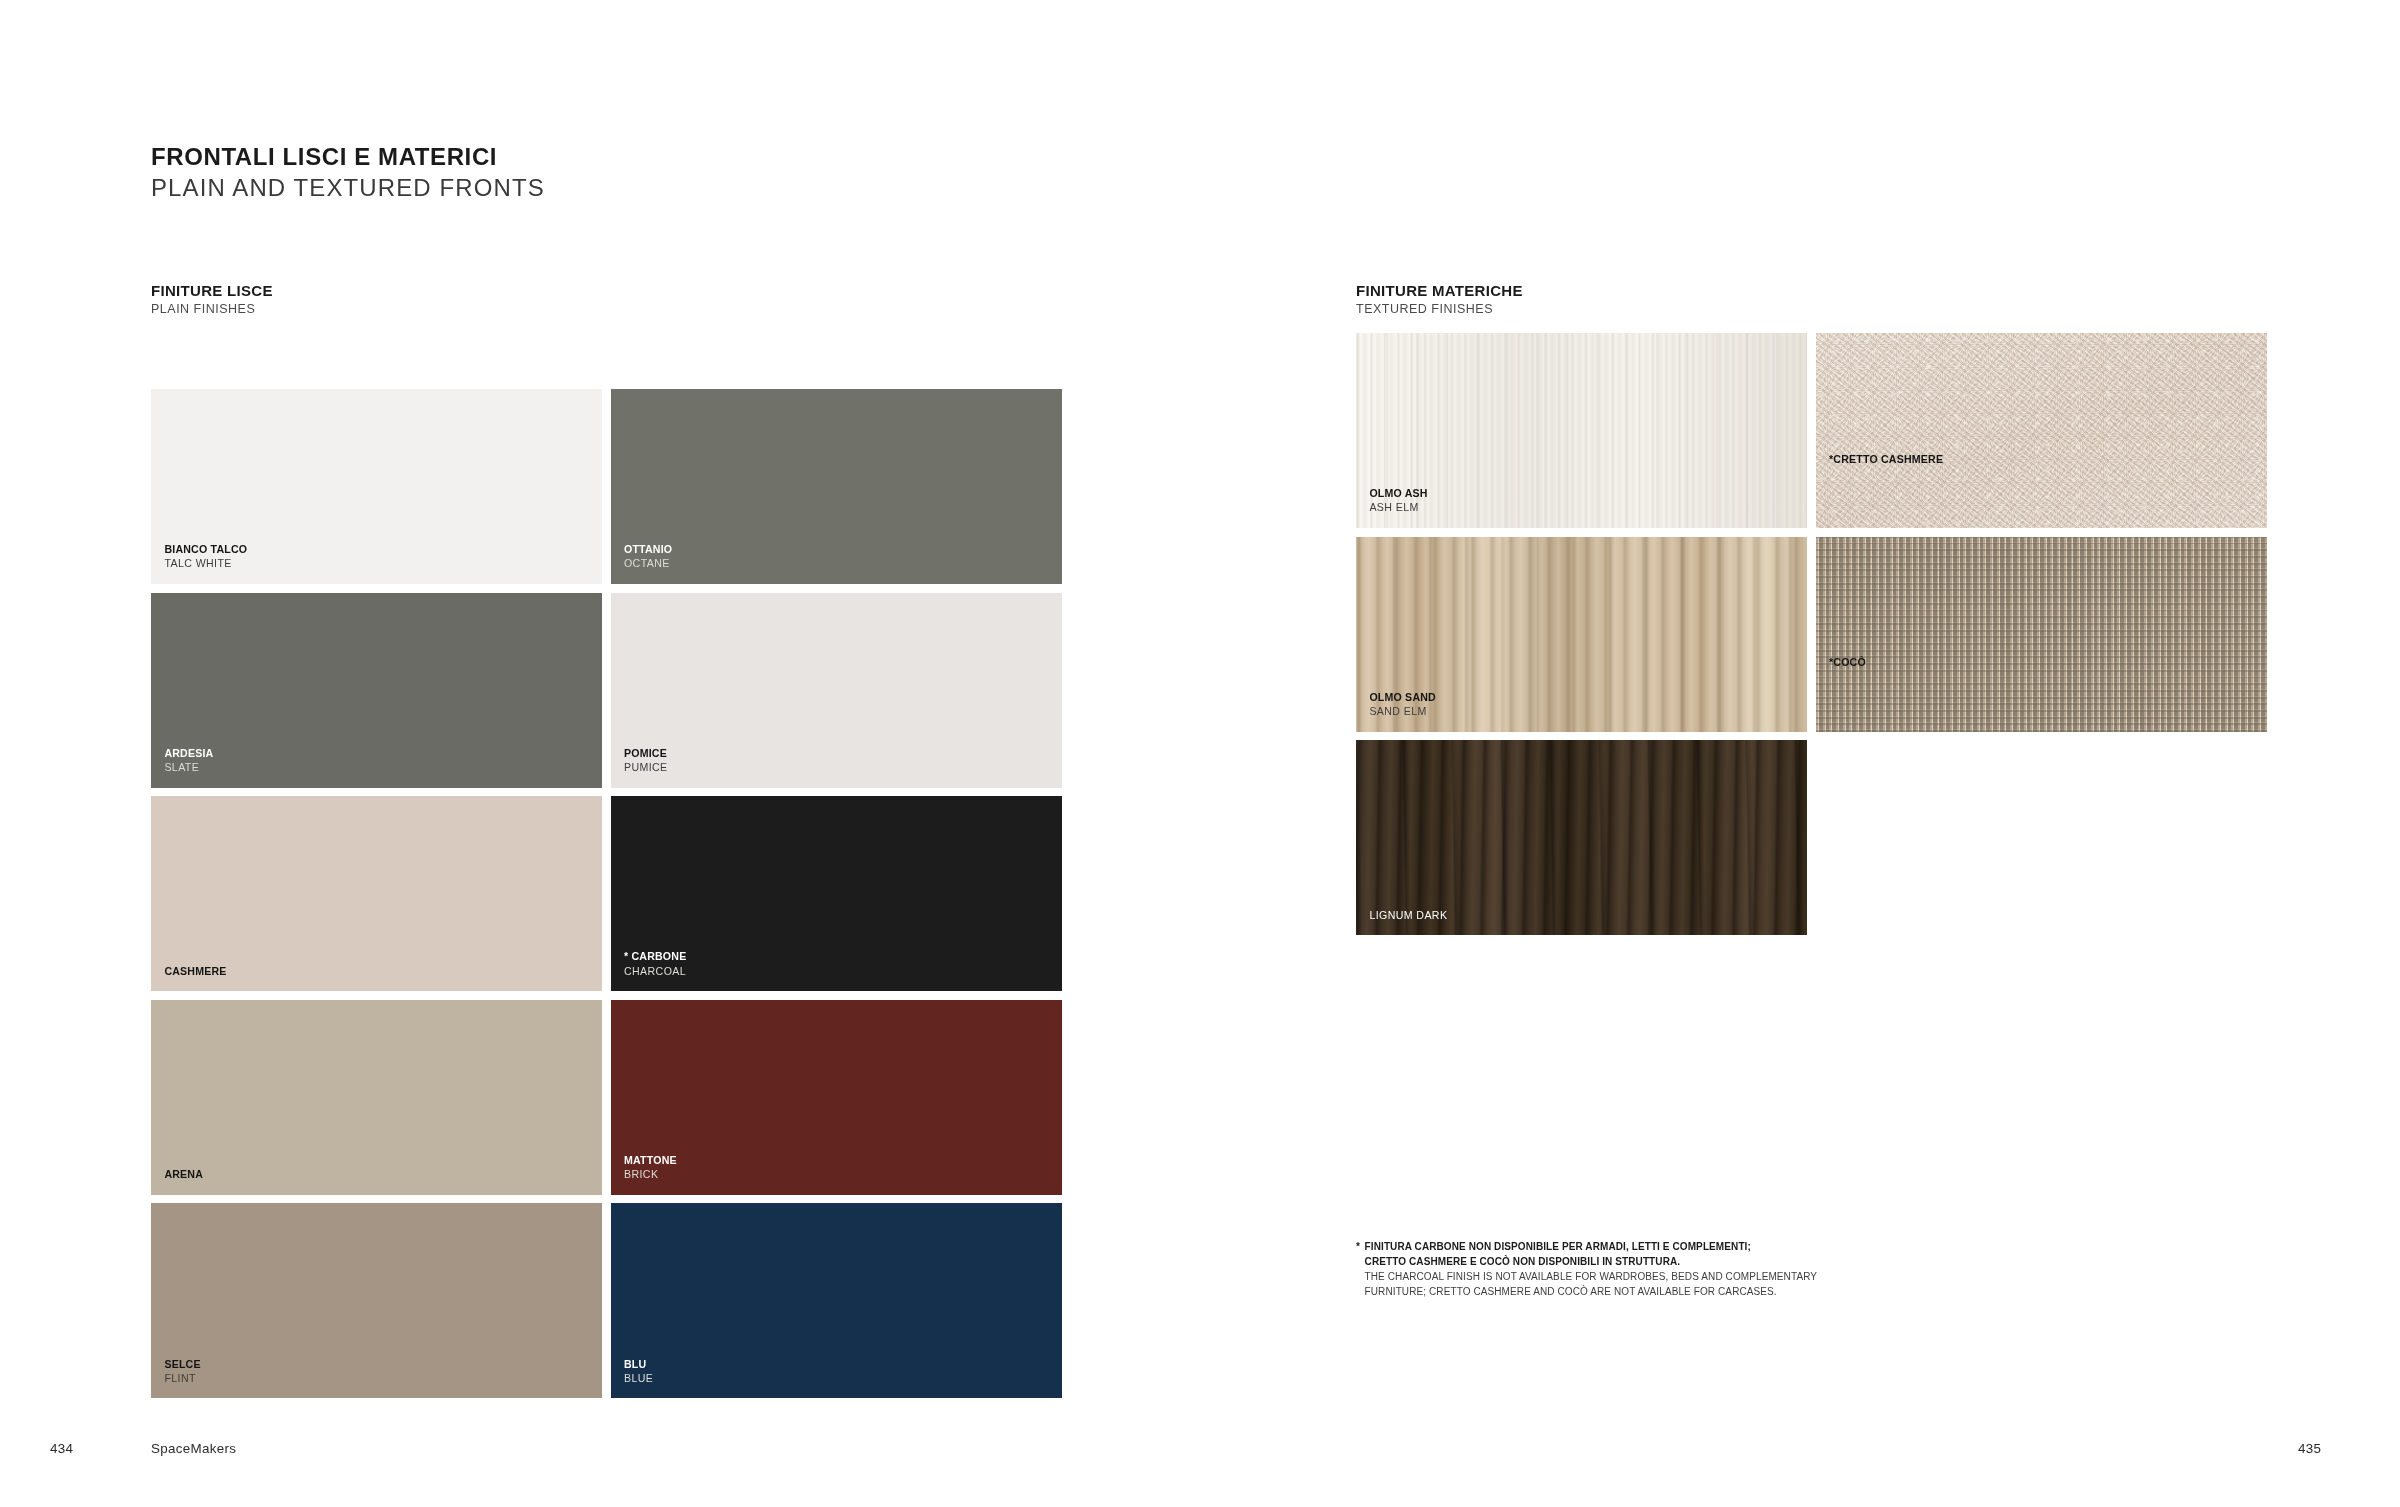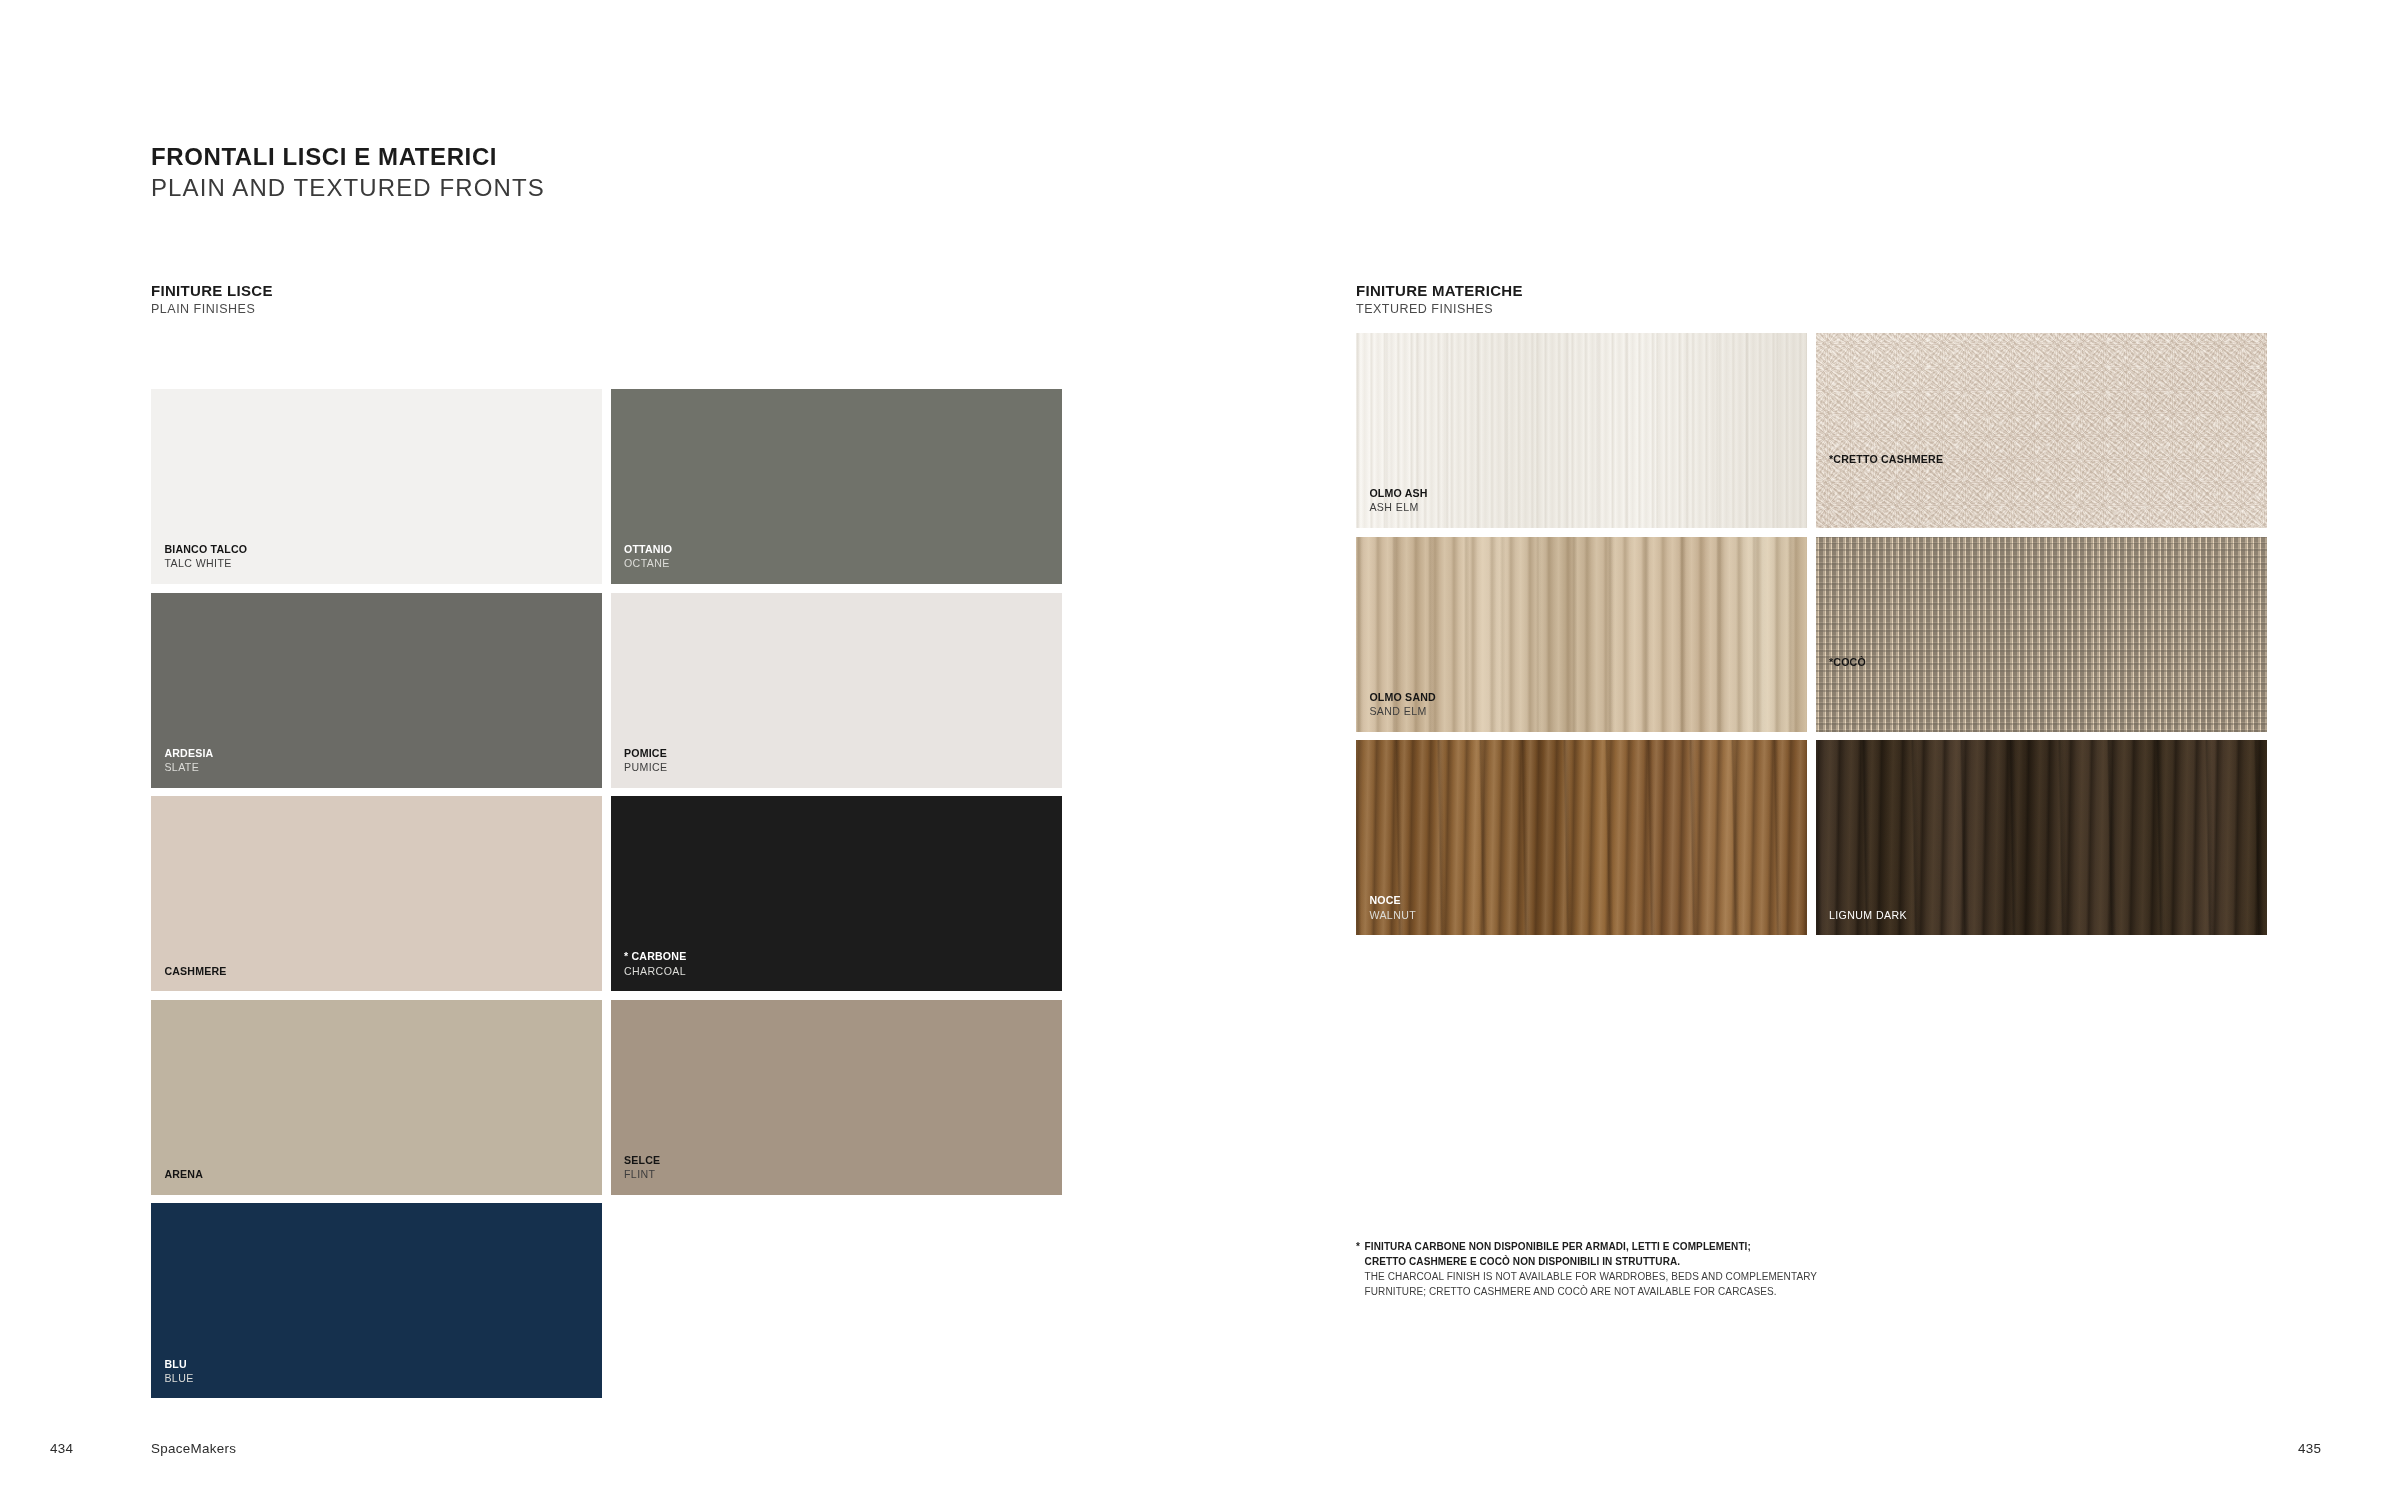--- a/index.html
+++ b/index.html
@@ -338,20 +338,26 @@
         <div class="lbl-en">CHARCOAL</div>
       </div>
     </div>
 
     <div class="swatch c-arena dark-text">
       <div class="swatch-label">
         <div class="lbl-it">ARENA</div>
       </div>
     </div>
 
+    <div class="swatch c-mattone light-text">
+      <div class="swatch-label">
+        <div class="lbl-it">MATTONE</div>
+        <div class="lbl-en">BRICK</div>
+      </div>
+    </div>
 
     <div class="swatch c-selce dark-text">
       <div class="swatch-label">
         <div class="lbl-it">SELCE</div>
         <div class="lbl-en">FLINT</div>
       </div>
     </div>
 
     <div class="swatch c-blu light-text">
       <div class="swatch-label">
@@ -392,26 +398,20 @@
         <div class="lbl-en">SAND ELM</div>
       </div>
     </div>
 
     <div class="swatch t-coco dark-text">
       <div class="swatch-label centered">
         <div class="lbl-it">*COCÒ</div>
       </div>
     </div>
 
-    <div class="swatch t-noce light-text">
-      <div class="swatch-label">
-        <div class="lbl-it">NOCE</div>
-        <div class="lbl-en">WALNUT</div>
-      </div>
-    </div>
 
     <div class="swatch t-lignum light-text">
       <div class="swatch-label">
         <div class="lbl-en" style="color:#ffffff;">LIGNUM DARK</div>
       </div>
     </div>
 
   </div>
 
   <div class="footnote">

